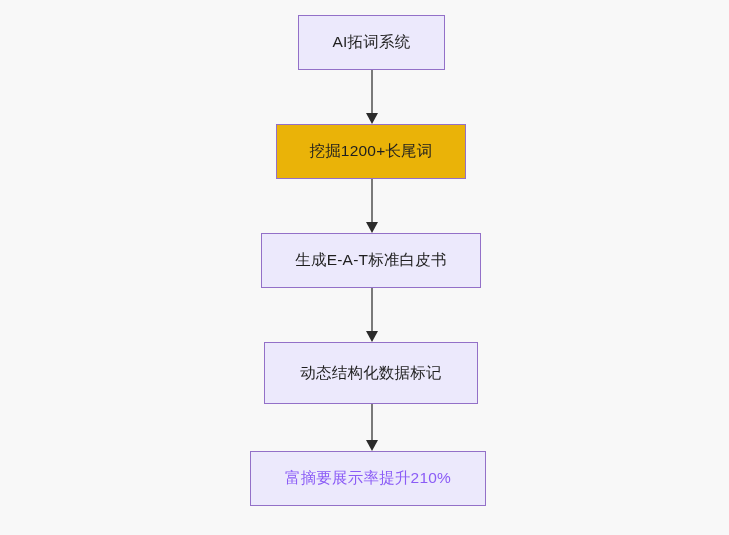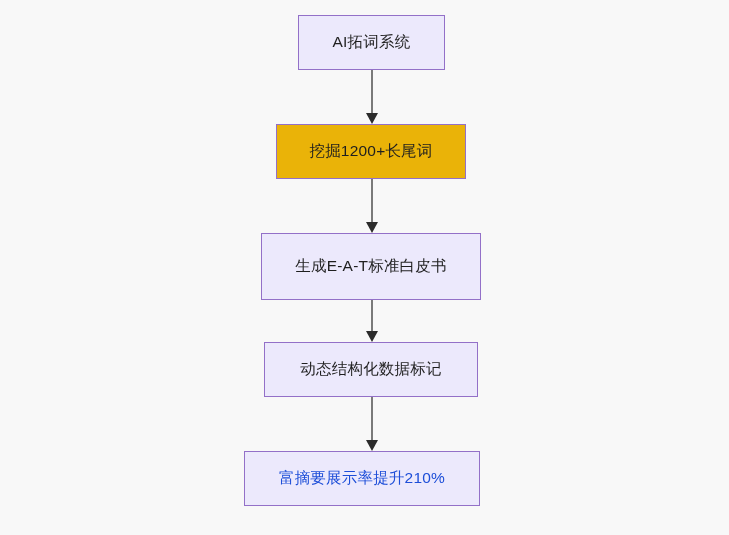--- a/index.html
+++ b/index.html
@@ -78,25 +78,25 @@
   </div>
 
   <div class="node" style="left: 298px; top: 15px; width: 147px; height: 55px; background: rgb(236, 233, 252); border-color: rgb(147, 112, 200); color: rgb(31, 31, 31);">
     <span class="node-label">AI拓词系统</span>
   </div>
 
   <div class="node" style="left: 276px; top: 124px; width: 190px; height: 55px; background: #eab308; border-color: rgb(147, 112, 200); color: rgb(31, 31, 31);">
     <span class="node-label">挖掘1200+长尾词</span>
   </div>
 
-  <div class="node" style="left: 261px; top: 233px; width: 220px; height: 67px; background: rgb(236, 233, 252); border-color: rgb(147, 112, 200); color: rgb(31, 31, 31);">
+  <div class="node" style="left: 261px; top: 233px; width: 220px; height: 55px; background: rgb(236, 233, 252); border-color: rgb(147, 112, 200); color: rgb(31, 31, 31);">
     <span class="node-label">生成E-A-T标准白皮书</span>
   </div>
 
-  <div class="node" style="left: 264px; top: 342px; width: 214px; height: 55px; background: rgb(236, 233, 252); border-color: rgb(147, 112, 200); color: rgb(31, 31, 31);">
+  <div class="node" style="left: 264px; top: 342px; width: 214px; height: 62px; background: rgb(236, 233, 252); border-color: rgb(147, 112, 200); color: rgb(31, 31, 31);">
     <span class="node-label">动态结构化数据标记</span>
   </div>
 
-  <div class="node" style="left: 244px; top: 451px; width: 236px; height: 55px; background: rgb(236, 233, 252); border-color: rgb(147, 112, 200); color: #1d4ed8;">
+  <div class="node" style="left: 250px; top: 451px; width: 236px; height: 55px; background: rgb(236, 233, 252); border-color: rgb(147, 112, 200); color: #8b5cf6;">
     <span class="node-label">富摘要展示率提升210%</span>
   </div>
 
 </div>
 
 </body></html>

